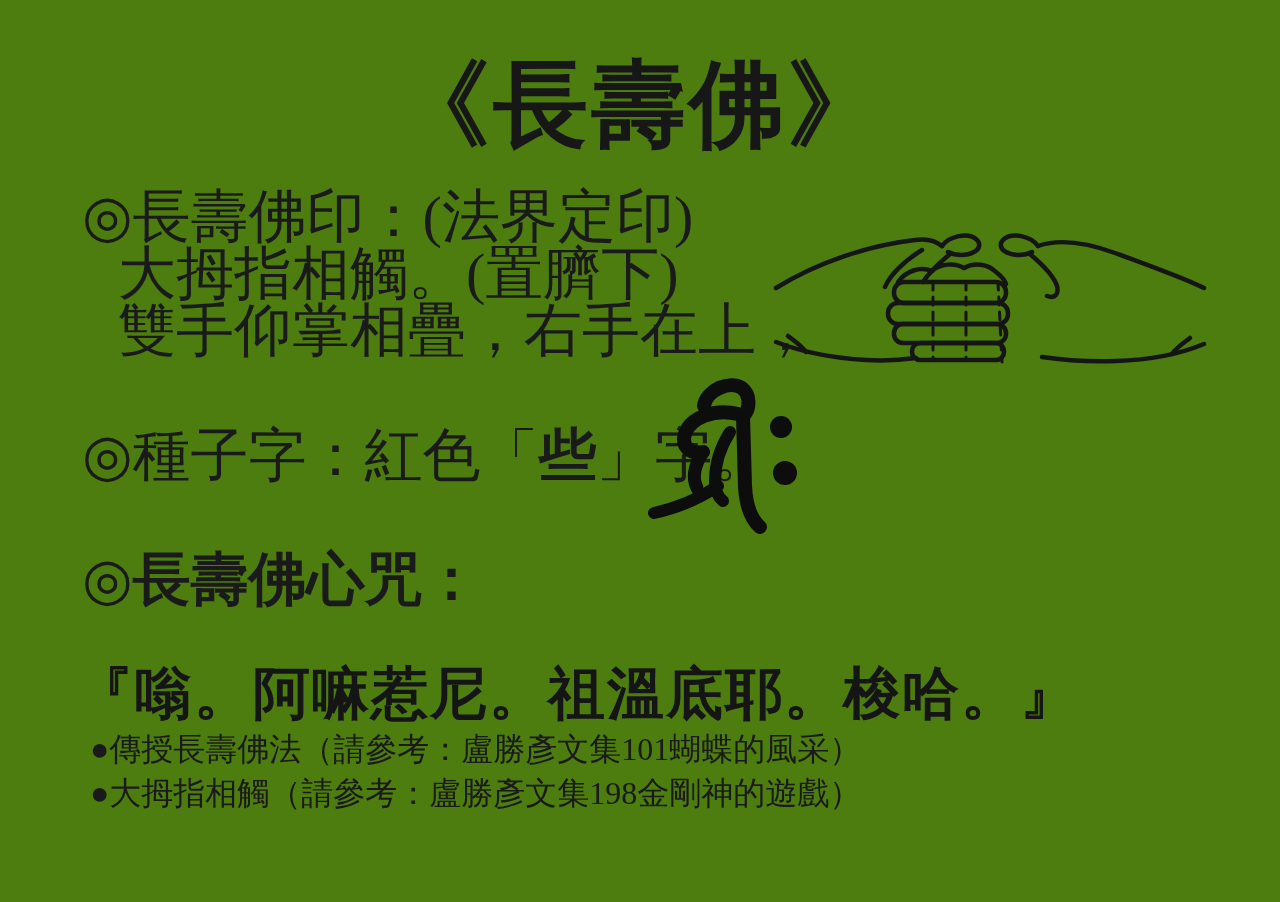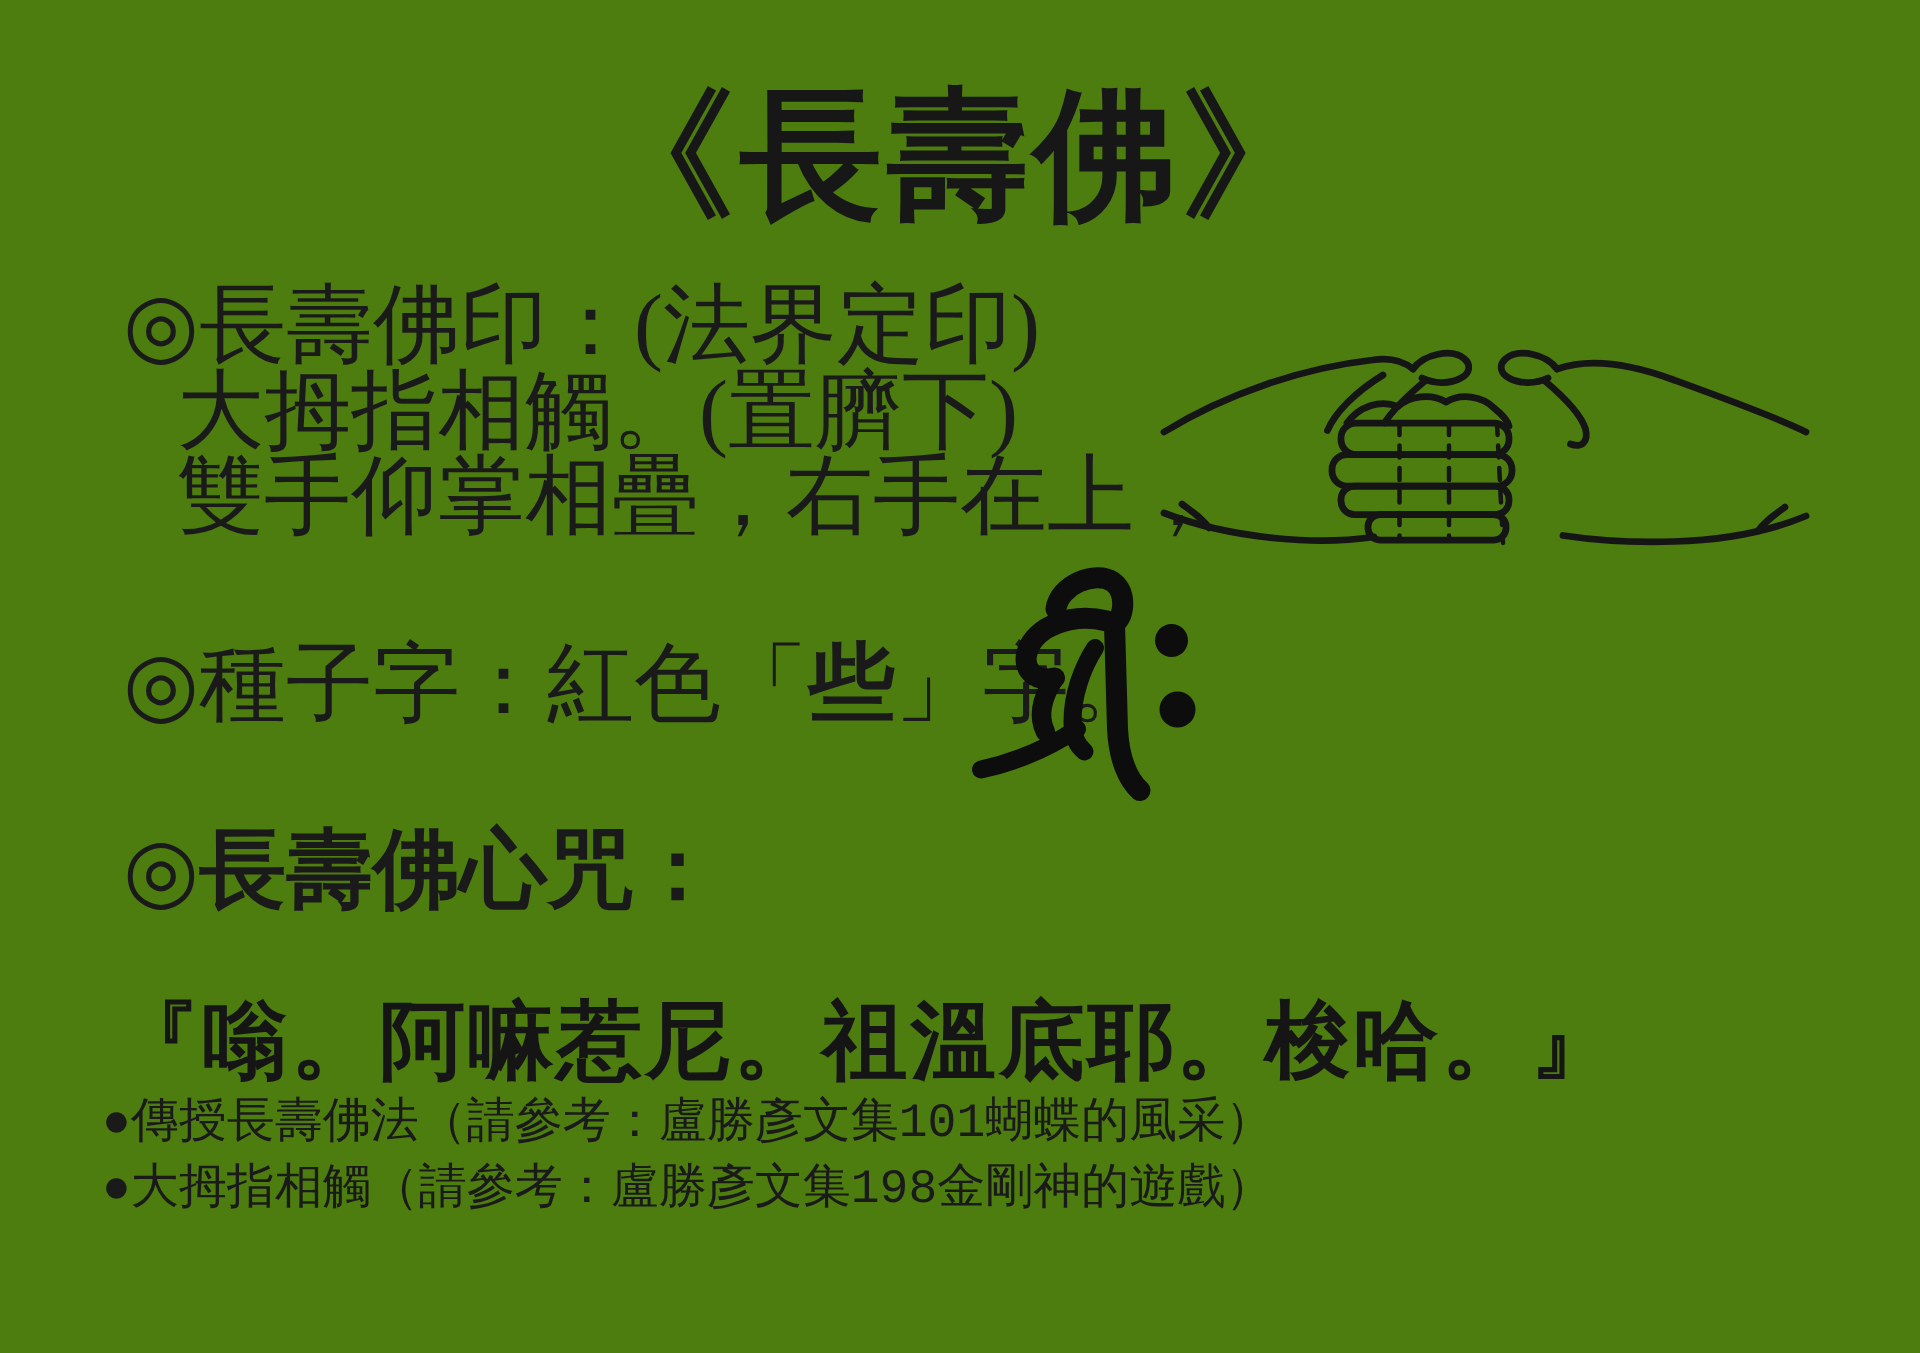--- a/index.html
+++ b/index.html
@@ -40,26 +40,25 @@
     left:76px;top:610px;
     font-size:57px;
     font-weight:bold;
     letter-spacing:2px;
     color:#151515;
     white-space:nowrap;
     margin-top:46px;
   }
   .refs{
     position:absolute;
-    left:68px;top:727px;
+    left:90px;top:727px;
     font-size:32px;
     line-height:44px;
     color:#1a1a1a;
     white-space:nowrap;
-    font-family:Liberation Mono, monospace;
   }
   .figure{position:absolute;}
   .fig-mudra{left:770px;top:224px;width:440px;height:156px;}
   .fig-seed{left:646px;top:374px;width:162px;height:162px;}
   svg{display:block;width:100%;height:100%;}
 </style>
 </head>
 <body>
 
 <div class="page">

